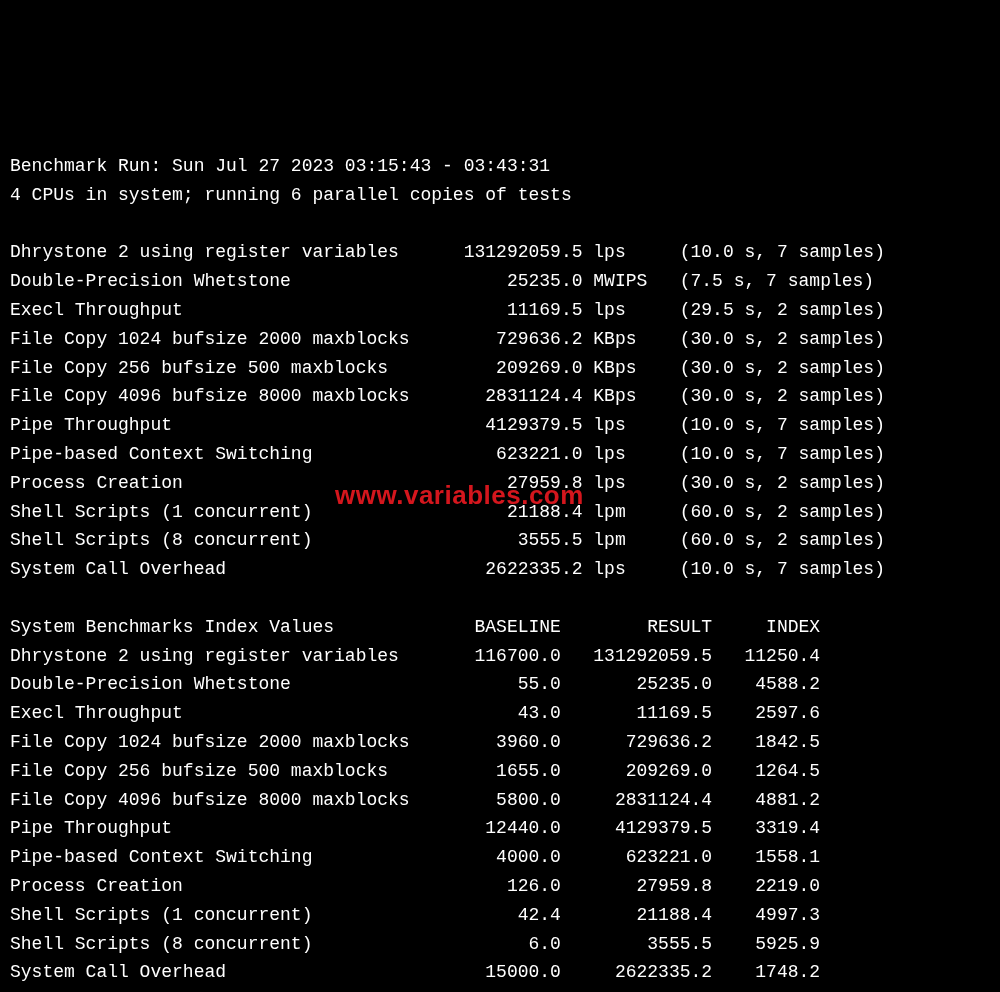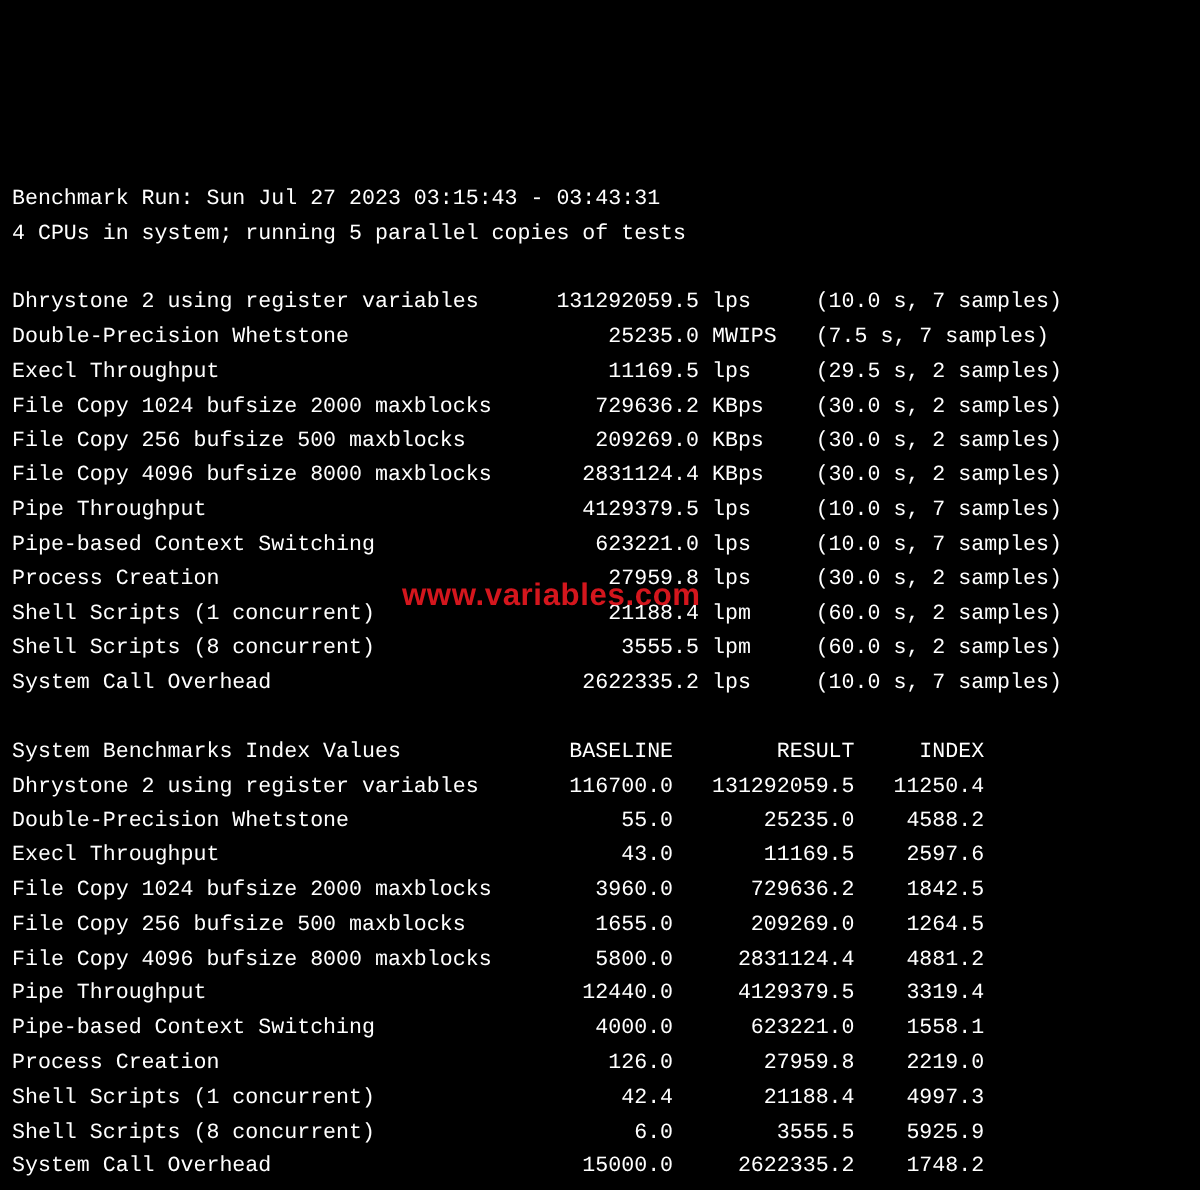--- a/index.html
+++ b/index.html
@@ -29,21 +29,21 @@
     letter-spacing: 0.5px;
     pointer-events: none;
   }
 </style>
 </head>
 <body>
 
 
 
 <div class="terminal"><span>Benchmark Run: Sun Jul 27 2023 03:15:43 - 03:43:31</span>
-<span>4 CPUs in system; running 5 parallel copies of tests</span>
+<span>4 CPUs in system; running 6 parallel copies of tests</span>
 
 <span id="results-block">Dhrystone 2 using register variables      131292059.5 lps     (10.0 s, 7 samples)
 Double-Precision Whetstone                    25235.0 MWIPS   (7.5 s, 7 samples)
 Execl Throughput                              11169.5 lps     (29.5 s, 2 samples)
 File Copy 1024 bufsize 2000 maxblocks        729636.2 KBps    (30.0 s, 2 samples)
 File Copy 256 bufsize 500 maxblocks          209269.0 KBps    (30.0 s, 2 samples)
 File Copy 4096 bufsize 8000 maxblocks       2831124.4 KBps    (30.0 s, 2 samples)
 Pipe Throughput                             4129379.5 lps     (10.0 s, 7 samples)
 Pipe-based Context Switching                 623221.0 lps     (10.0 s, 7 samples)
 Process Creation                              27959.8 lps     (30.0 s, 2 samples)

